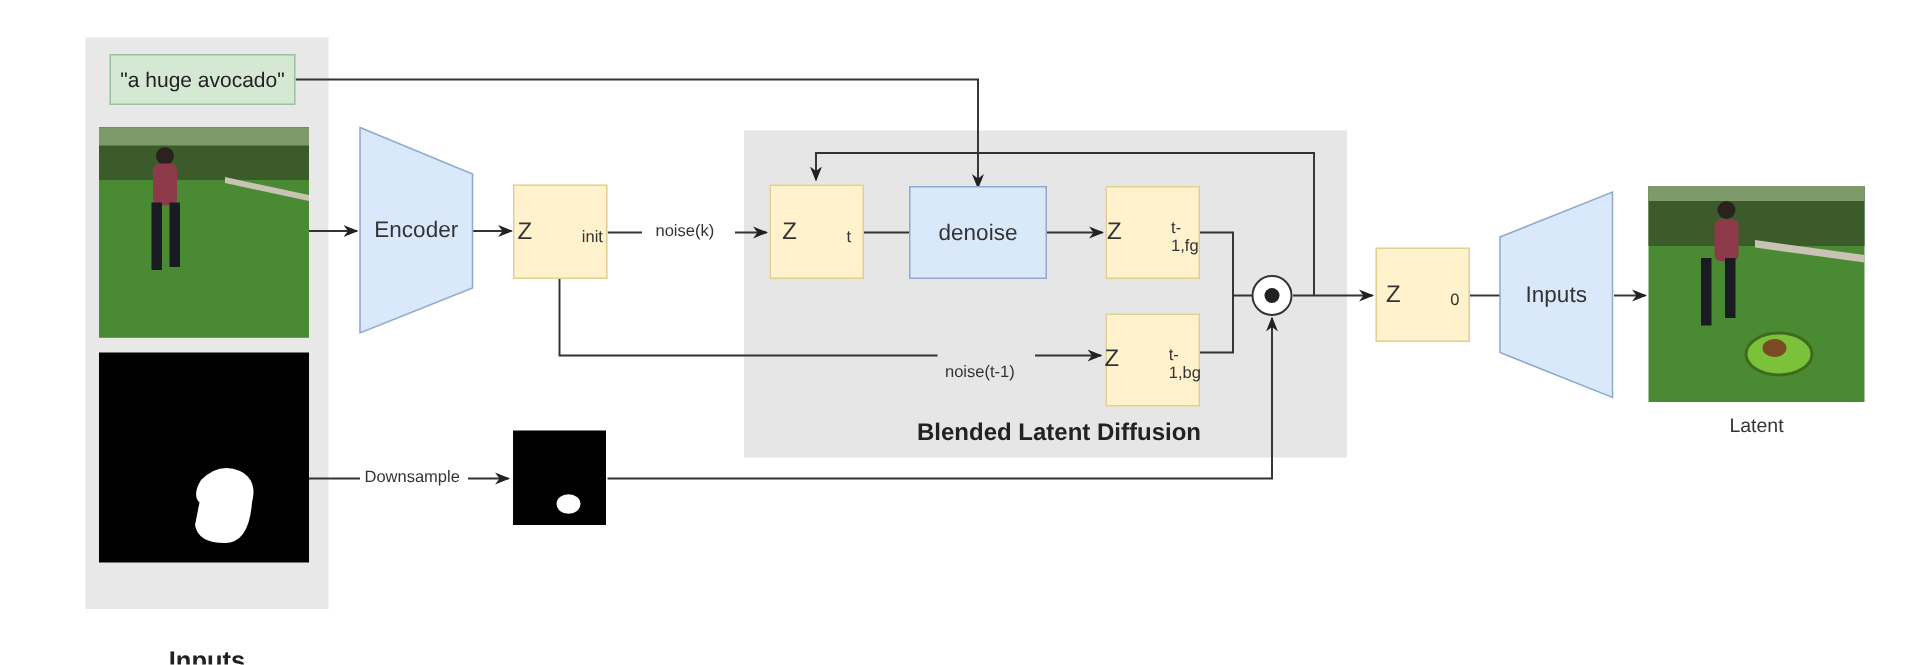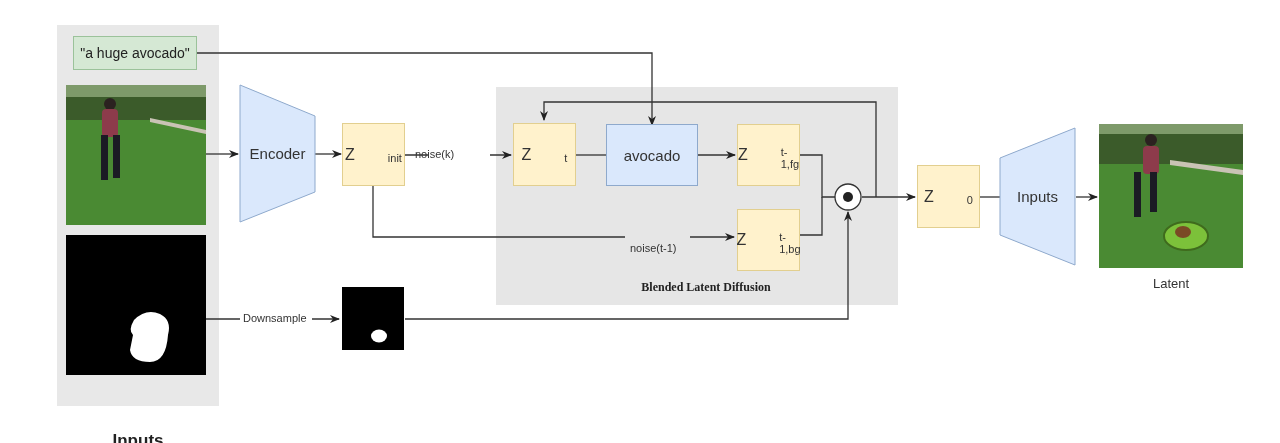--- a/index.html
+++ b/index.html
@@ -6,21 +6,21 @@
   body{width:1280px;height:443px;position:relative;overflow:hidden;font-family:"Liberation Sans",sans-serif;}
   .abs{position:absolute;}
   .panel-inputs{left:57px;top:25px;width:162px;height:381px;background:#e8e8e8;}
   .panel-bld{left:496px;top:87px;width:402px;height:218px;background:#e6e6e6;}
   .prompt{left:73px;top:36px;width:124px;height:34px;background:#d5e8d4;border:1px solid #9bc29a;box-sizing:border-box;
     display:flex;align-items:center;justify-content:center;font-size:14px;color:#222;}
   .latent{background:#fff2cc;border:1px solid #e2cf8f;box-sizing:border-box;display:flex;align-items:center;justify-content:center;font-size:16px;color:#333;}
   .latent sub{font-size:11px;position:relative;top:3px;margin-left:33px;}
   .blue{background:#dae8fc;border:1px solid #8ea9cc;box-sizing:border-box;display:flex;align-items:center;justify-content:center;font-size:15px;color:#333;}
   .label{font-size:11px;color:#333;background:transparent;white-space:nowrap;}
-  .title-bld{font-weight:bold;font-size:12px;color:#222;font-family:Liberation Serif, serif;}
+  .title-bld{font-weight:bold;font-size:16px;color:#222;}
   .inputs-title{font-weight:bold;font-size:17px;color:#222;}
   svg.lines{position:absolute;left:0;top:0;}
   .enc-label{font-size:15px;color:#333;}
 </style>
 </head>
 <body>
 
 <div class="abs panel-inputs"></div>
 <div class="abs panel-bld"></div>
 
@@ -116,33 +116,33 @@
 <div class="abs enc-label" style="left:1000px;top:188px;width:75px;text-align:center;">Inputs</div>
 
 <div class="abs latent" style="left:342px;top:123px;width:63px;height:63px;">
   <span>Z</span>
     <sub>init</sub>
 </div>
 <div class="abs latent" style="left:513px;top:123px;width:63px;height:63px;">
   <span>Z</span>
     <sub>t</sub>
 </div>
-<div class="abs blue" style="left:606px;top:124px;width:92px;height:62px;">avocado</div>
+<div class="abs blue" style="left:606px;top:124px;width:92px;height:62px;">denoise</div>
 <div class="abs latent" style="left:737px;top:124px;width:63px;height:62px;">
   <span>Z</span>
     <sub>t-1,fg</sub>
 </div>
 <div class="abs latent" style="left:737px;top:209px;width:63px;height:62px;">
   <span>Z</span>
     <sub>t-1,bg</sub>
 </div>
 <div class="abs latent" style="left:917px;top:165px;width:63px;height:63px;">
   <span>Z</span>
     <sub>0</sub>
 </div>
 
-<div class="abs label" style="left:415px;top:148px;">noise(k)</div>
+<div class="abs label" style="left:437px;top:148px;">noise(k)</div>
 <div class="abs label" style="left:630px;top:230px;margin-top:12px;">noise(t-1)</div>
 <div class="abs label" style="left:243px;top:312px;">Downsample</div>
 
 <div class="abs title-bld" style="left:496px;top:280px;width:420px;text-align:center;">Blended Latent Diffusion</div>
 
 <div class="abs" style="left:1099px;top:276px;width:144px;text-align:center;font-size:13px;color:#333;">Latent</div>
 
 </body></html>

